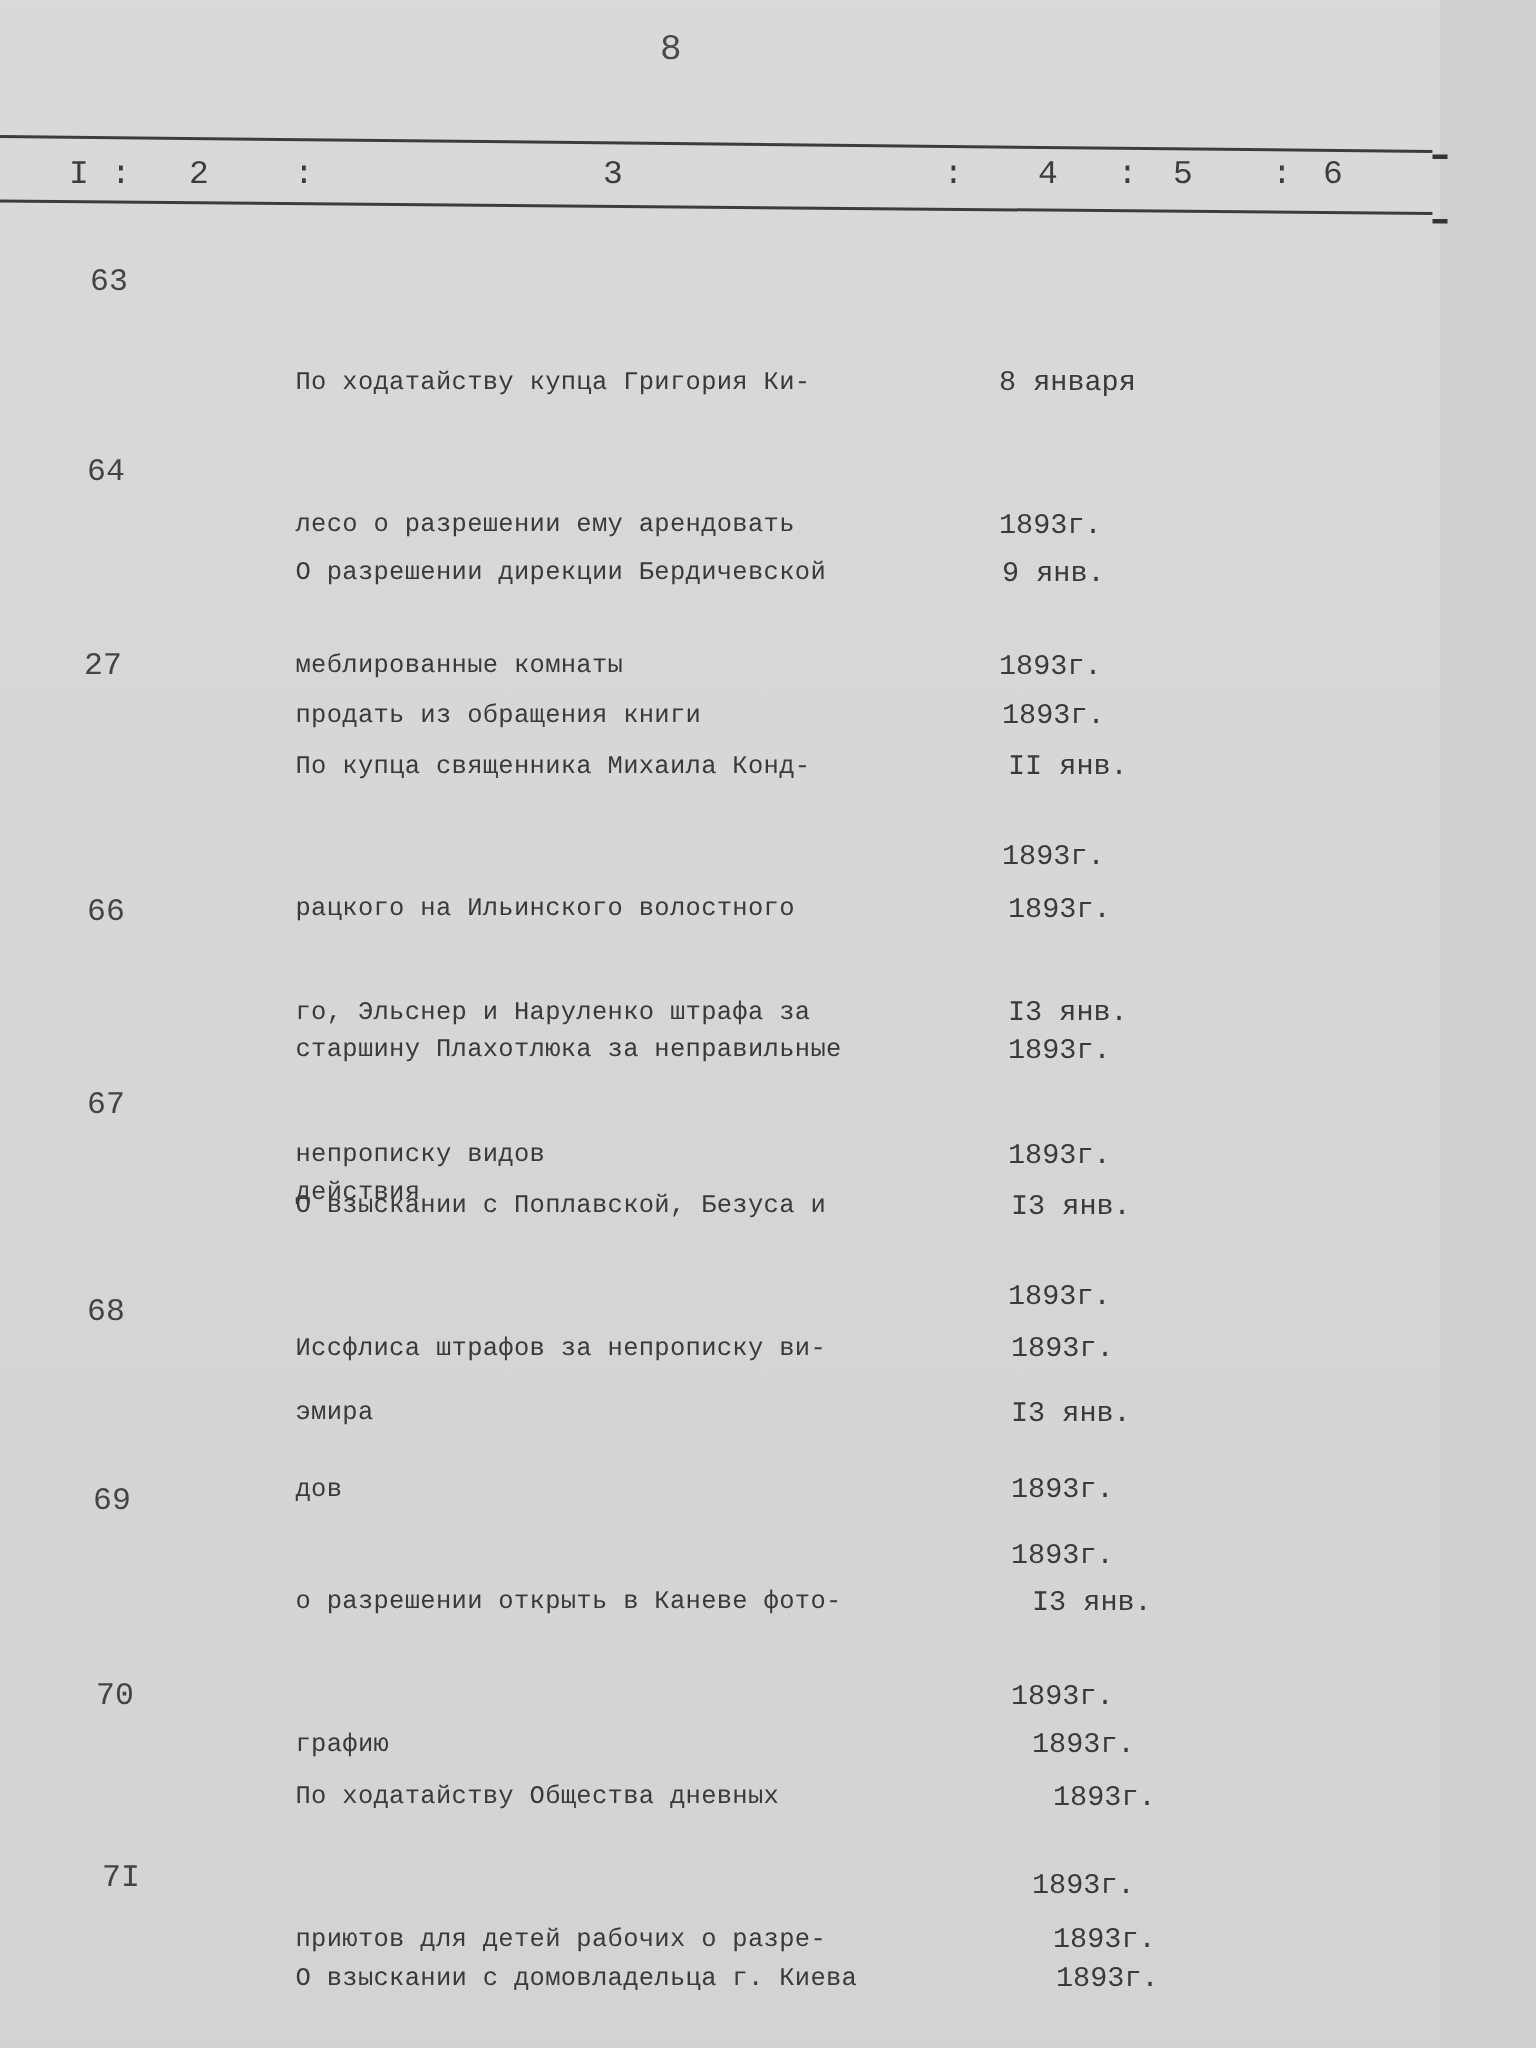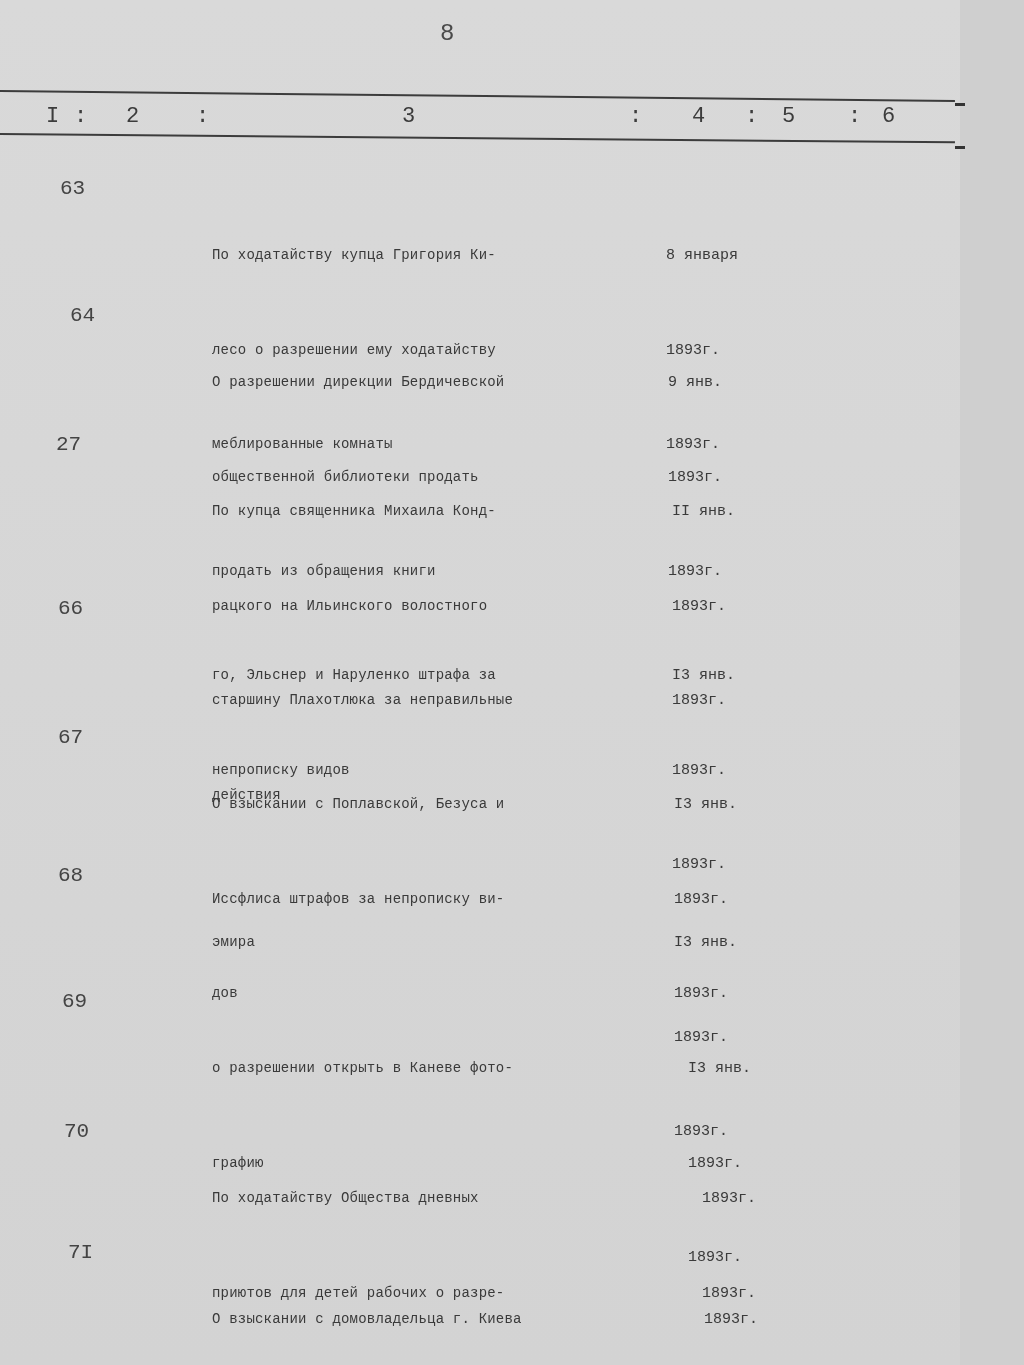--- a/index.html
+++ b/index.html
@@ -32,25 +32,25 @@
     .header-row {
       position: absolute; top: 104px; left: 0; width: 960px; height: 28px;
       font-size: 22px; color: #3c3c3c;
     }
     .header-row span { position: absolute; top: 0; }
     .entry { position: absolute; left: 0; width: 960px; }
     .entry .num {
       position: absolute; font-size: 21px; color: #444;
     }
     .entry .desc {
-      position: absolute; left: 212px; font-size: 14px; line-height: 31.5px;
+      position: absolute; left: 197px; font-size: 17px; line-height: 31.5px;
       white-space: pre; color: #3a3a3a; letter-spacing: 0.2px;
     }
     .entry .dates {
-      position: absolute; font-size: 15px; line-height: 31.5px;
+      position: absolute; font-size: 19px; line-height: 31.5px;
       white-space: pre; color: #3a3a3a;
     }
     .entry .desc div, .entry .dates div { height: 31.5px; }
   </style>
 </head>
 <body>
 
 <div class="back-sheet"></div>
 
 <div class="sheet">
@@ -73,35 +73,34 @@
     <span style="left:745px">:</span>
     <span style="left:782px">5</span>
     <span style="left:848px">:</span>
     <span style="left:882px">6</span>
   </div>
 
   <div class="entry" style="top:177px">
     <div class="num" style="left:60px">63</div>
     <div class="desc">
       <div>По ходатайству купца Григория Ки-</div>
-      <div>лесо о разрешении ему ходатайству</div>
+      <div>лесо о разрешении ему арендовать</div>
       <div>меблированные комнаты</div>
     </div>
     <div class="dates" style="left:666px">
       <div>8 января</div>
       <div>1893г.</div>
       <div>1893г.</div>
     </div>
   </div>
 
   <div class="entry" style="top:304px">
-    <div class="num" style="left:70px">64</div>
+    <div class="num" style="left:58px">64</div>
     <div class="desc">
       <div>О разрешении дирекции Бердичевской</div>
-      <div>общественной библиотеки продать</div>
       <div>продать из обращения книги</div>
     </div>
     <div class="dates" style="left:668px">
       <div>9 янв.</div>
       <div>1893г.</div>
       <div>1893г.</div>
     </div>
   </div>
 
   <div class="entry" style="top:433px">

